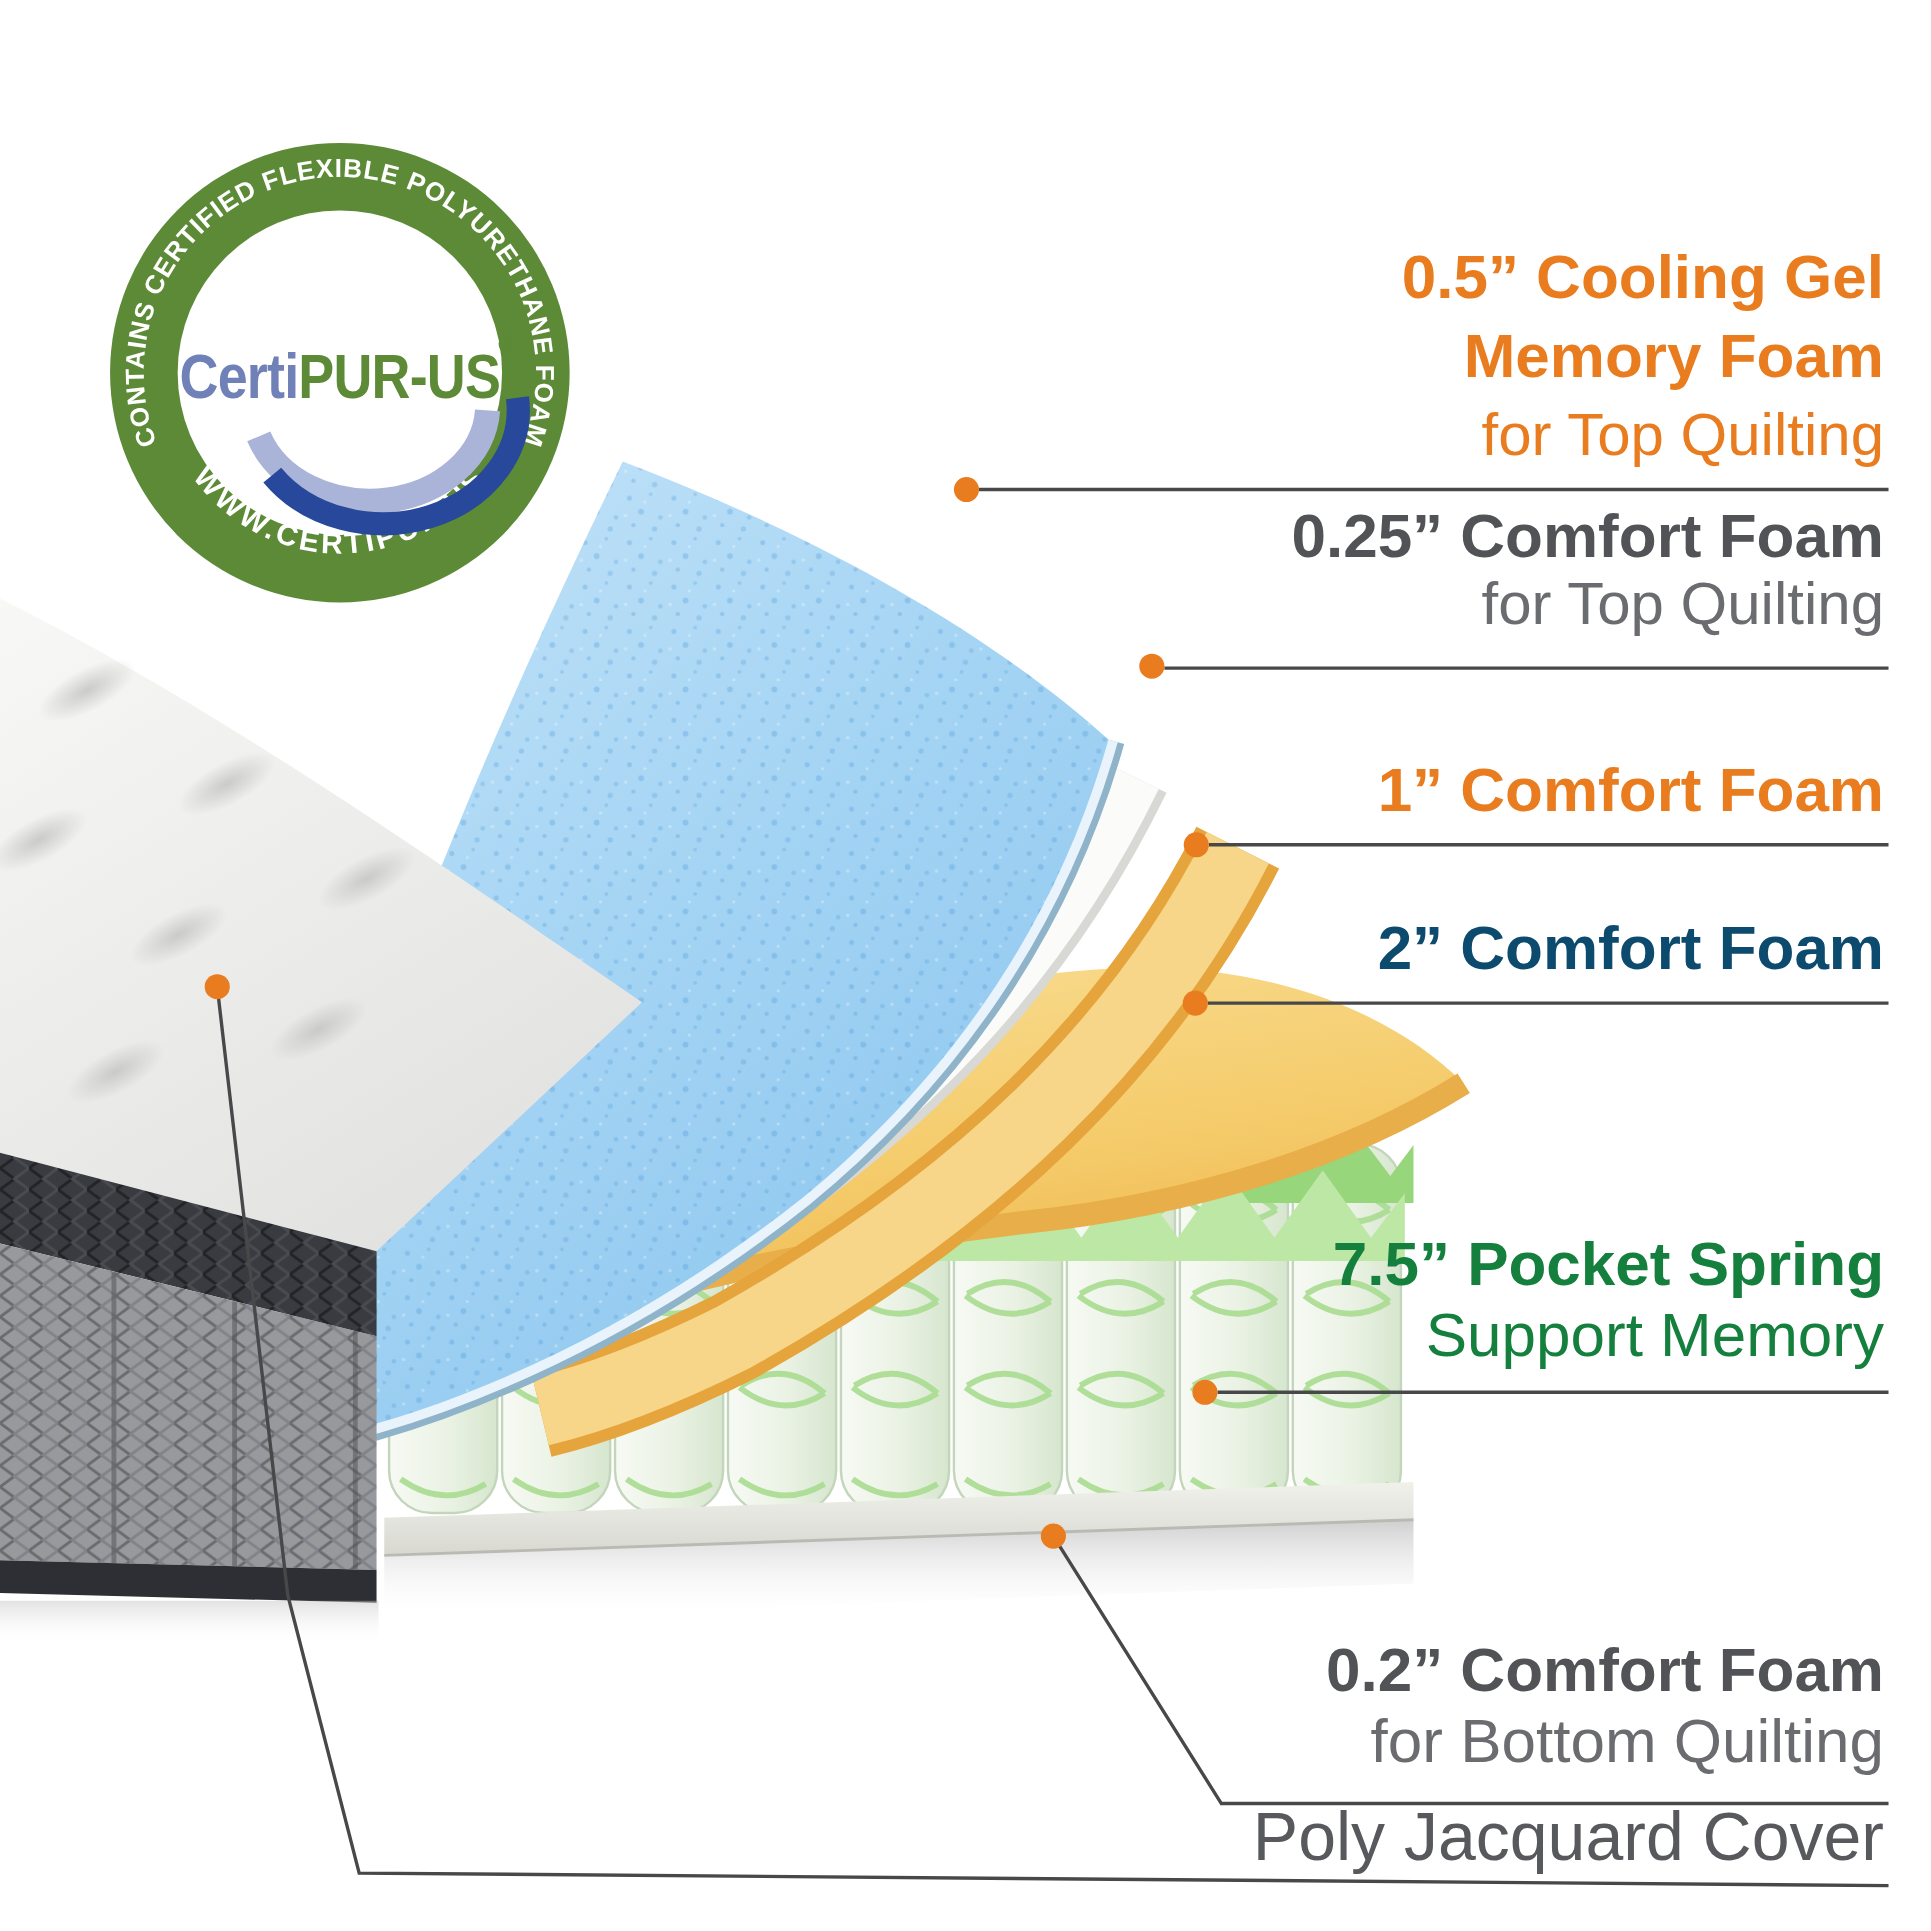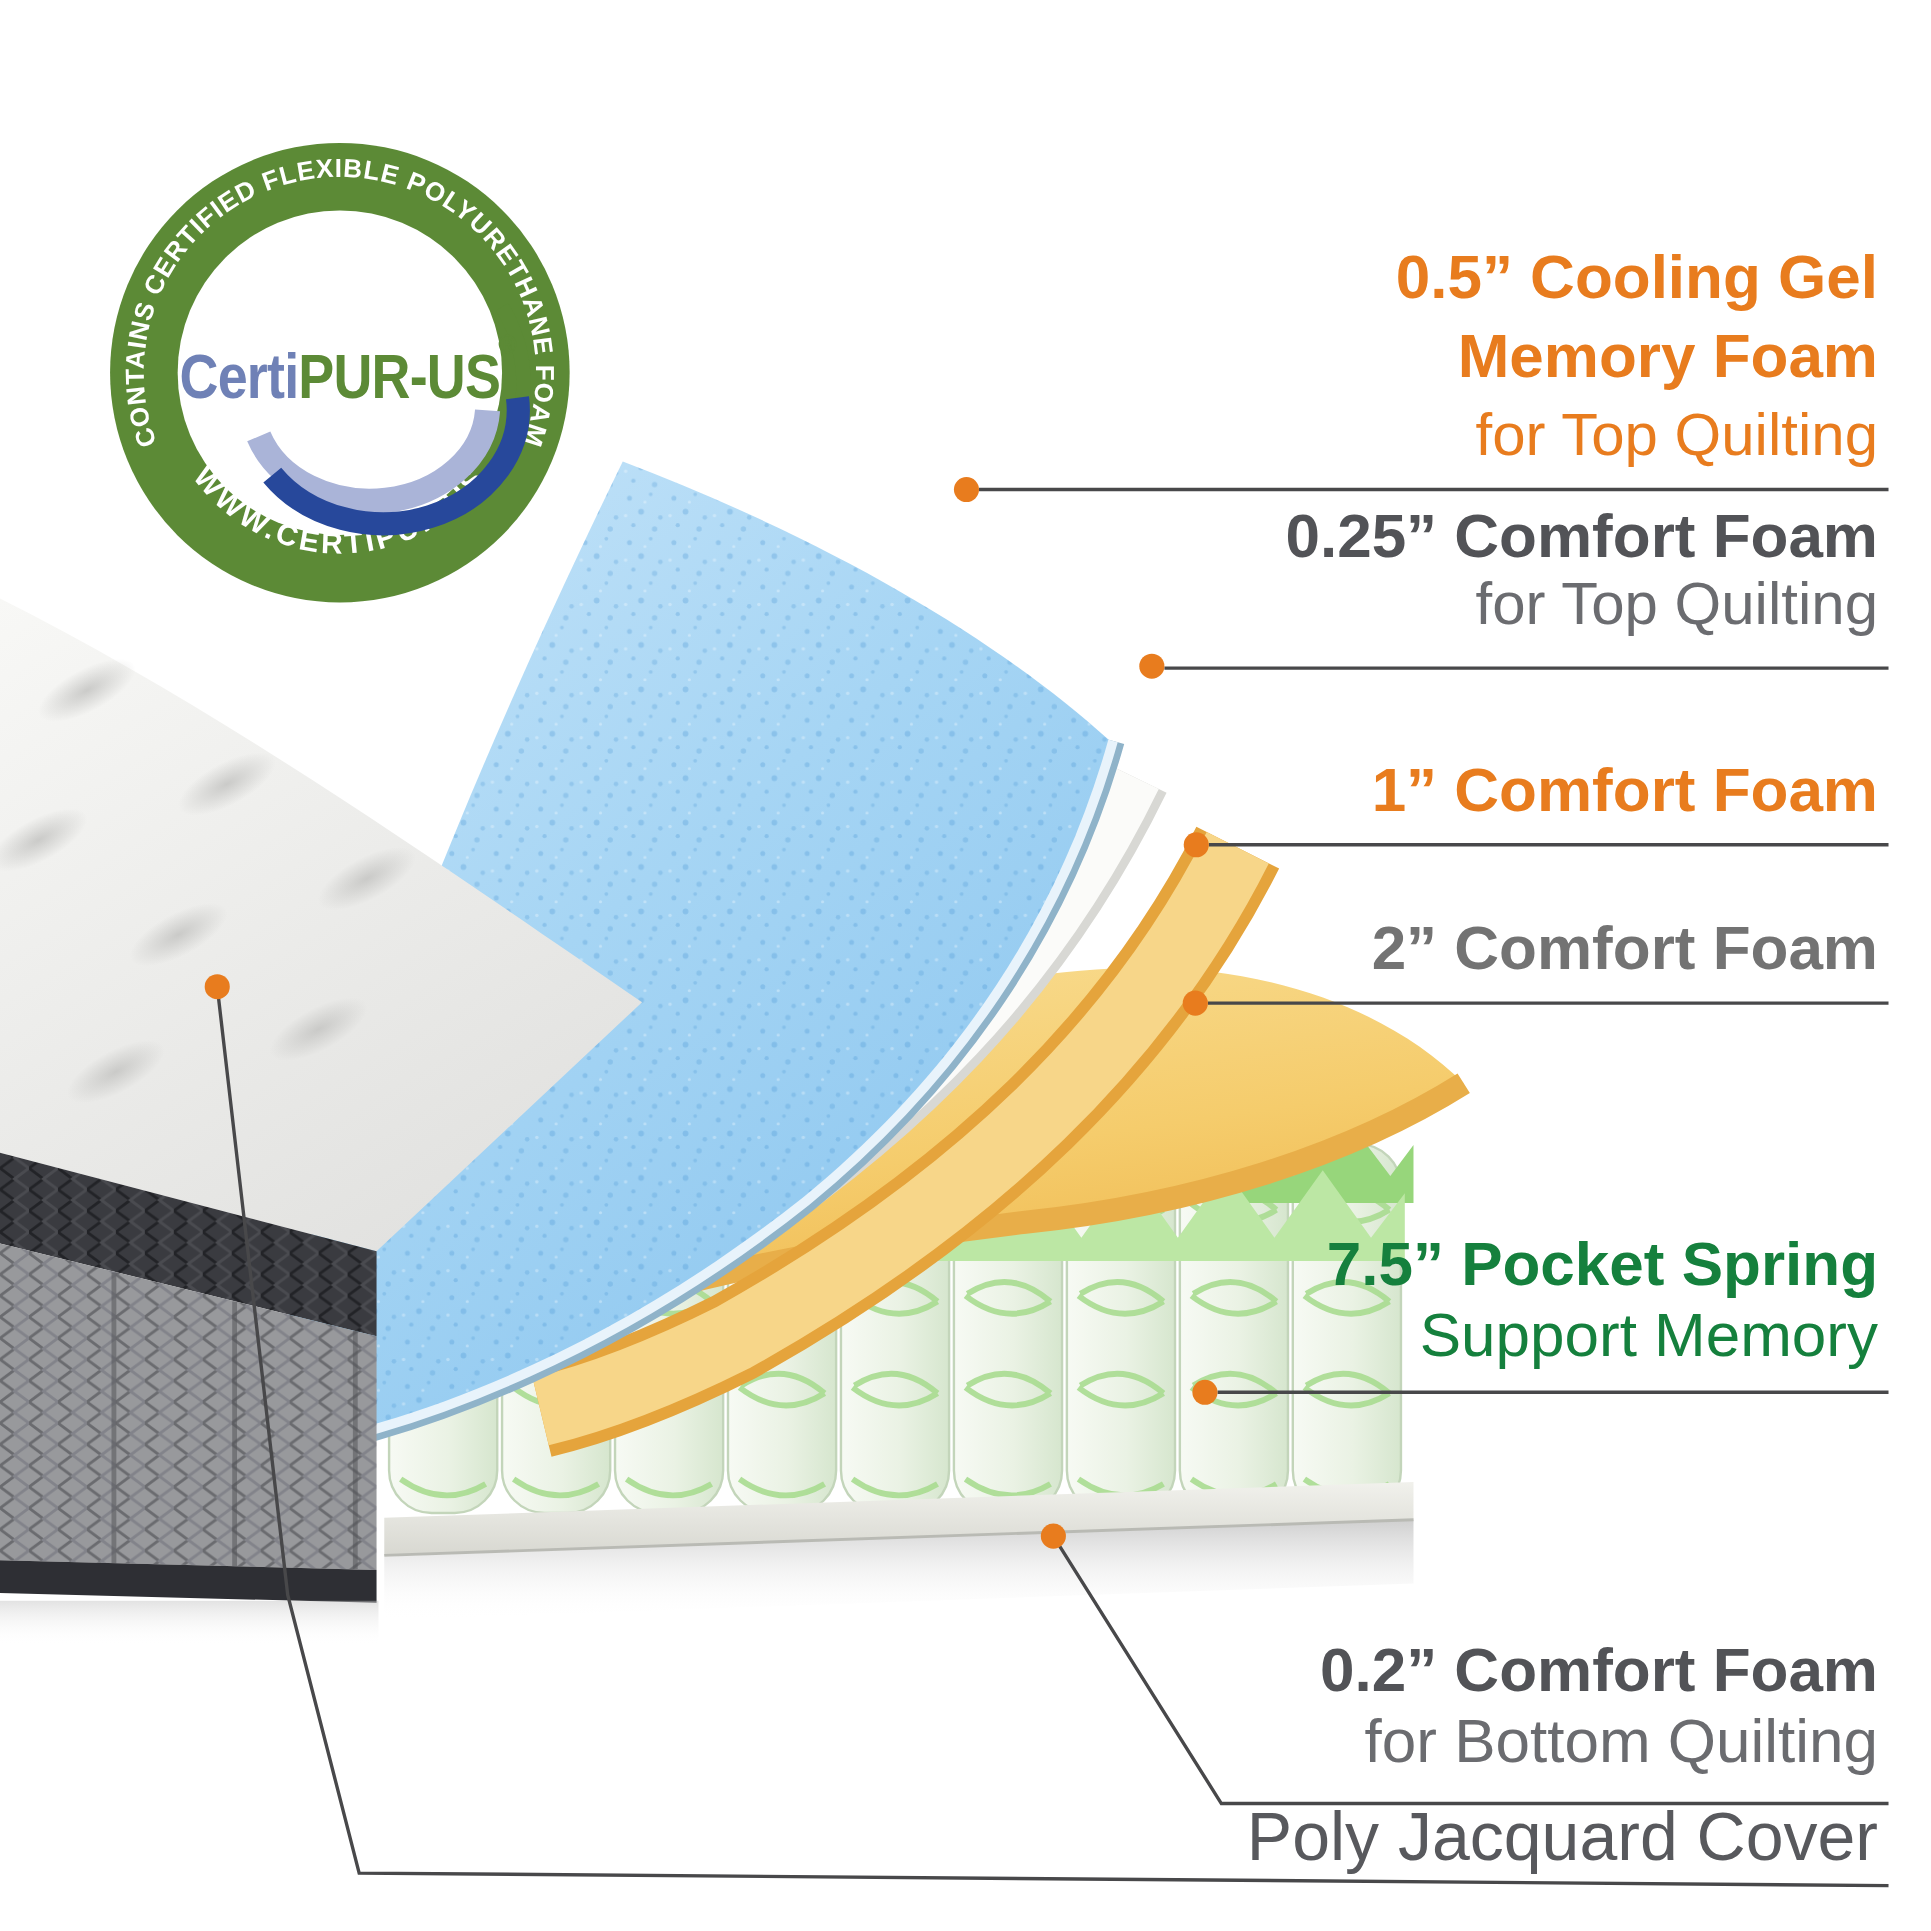--- a/index.html
+++ b/index.html
@@ -1,31 +1,31 @@
 <!DOCTYPE html>
 <html><head>
 <meta charset="utf-8">
 <style>
   html,body{margin:0;padding:0;background:#ffffff;}
   .stage{
     position:relative;width:1931px;height:1931px;background:#ffffff;overflow:hidden;
     font-family:"Liberation Sans", sans-serif;
   }
   .art{position:absolute;left:0;top:0;width:1931px;height:1931px;}
-  .callout{position:absolute;right:53px;text-align:right;}
+  .callout{position:absolute;right:47px;text-align:right;}
   .callout .ln{display:block;}
   .c1{top:237px;color:#E87C1E;}
   .c1 .ln{font-size:62px;line-height:79px;font-weight:bold;}
   .c1 .ln.reg{font-size:60px;font-weight:normal;}
   .c2{top:502px;}
   .c2 .ln{font-size:62px;line-height:68px;font-weight:bold;color:#525357;}
   .c2 .ln.reg{font-size:60px;font-weight:normal;color:#6B6C70;}
   .c3{top:753px;color:#E87C1E;}
   .c3 .ln{font-size:62px;line-height:73px;font-weight:bold;}
-  .c4{top:911px;color:#737373;}
+  .c4{top:911px;color:#0c4a6e;}
   .c4 .ln{font-size:62px;line-height:73px;font-weight:bold;}
   .c5{top:1228px;color:#15803d;margin-left:10px;}
   .c5 .ln{font-size:62px;line-height:71px;font-weight:bold;}
   .c5 .ln.reg{font-weight:normal;}
   .c6{top:1634px;}
   .c6 .ln{font-size:62px;line-height:71px;font-weight:bold;color:#525357;}
   .c6 .ln.reg{font-weight:normal;color:#6B6C70;}
   .c7{top:1798px;color:#58595D;}
   .c7 .ln{font-size:68px;line-height:77px;font-weight:normal;text-align:right;}
 </style>

